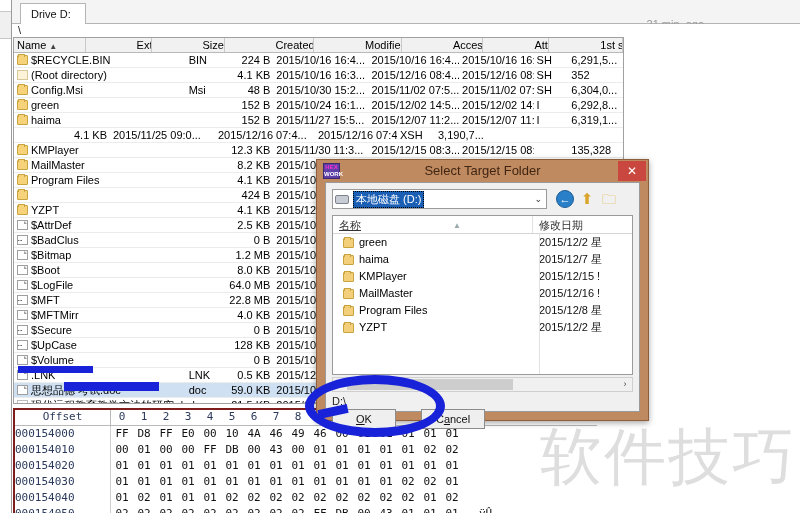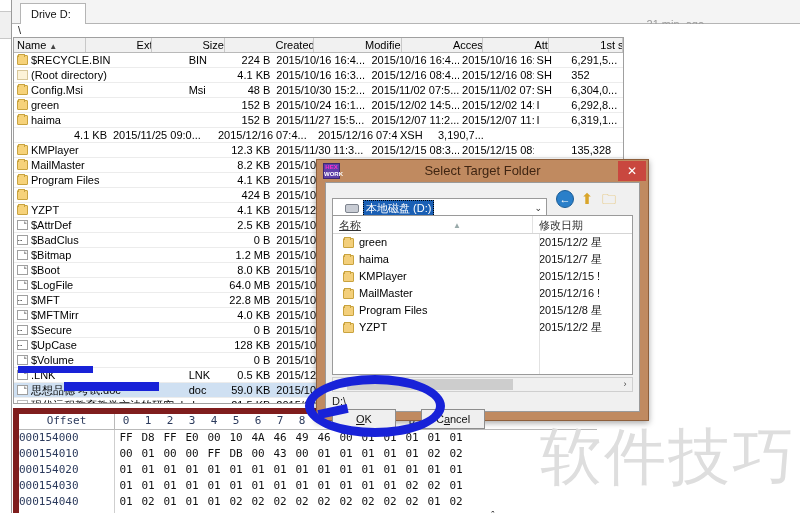--- a/index.html
+++ b/index.html
@@ -67,21 +67,21 @@
   .ico.file:after { content:""; position:absolute; right:0; top:0;
       border-width:0 3px 3px 0; border-style:solid; border-color:#9f9f9f #f2f2f2; }
   .ico.filedots { background:#ffffff; border:1px solid #9f9f9f; }
   .ico.filedots:before { content:"···"; position:absolute; left:-1px; bottom:-4px;
       font-size:8px; color:#3a3a3a; letter-spacing:-1px; }
   .ico.fileq { background:#ffffff; border:1px solid #bdbdbd; color:#7a9cc2;
       font-size:8px; text-align:center; line-height:9px; }
 
   
   .hexpane { position:absolute; left:13px; top:408px; width:611px; height:113px;
-             background:#ffffff; border:6px solid #7f1d1d; overflow:hidden;
+             background:#ffffff; border:2px solid #7f1d1d; overflow:hidden;
              font-family:"DejaVu Sans Mono", monospace; font-size:11px; }
   .hexhead { display:flex; height:16px; border-bottom:1px solid #b9b9b9;
              background:#ffffff; color:#2b3a5c; }
   .hexhead .offcell { width:96px; text-align:center; border-right:1px solid #b9b9b9; }
   .hexhead .bcell { width:22px; text-align:center; }
   .hexrow { display:flex; height:16px; line-height:16px; }
   .hexrow .offcell { width:96px; color:#2b3a5c;
                      border-right:1px solid #cfcfcf; }
   .hexrow .bcell { width:22px; text-align:center; color:#111; }
   .hexrow .ascii { margin-left:16px; color:#111; }
@@ -97,23 +97,23 @@
   .dlg-logo span { display:block; font-size:6px; color:#ff2fd0; text-align:center;
                    line-height:7px; font-weight:bold; }
   .dlg-logo span.b { color:#ffffff; }
   .dlg-close { position:absolute; right:2px; top:1px; width:28px; height:20px;
                background:#c9473f; color:#fff; font-size:12px;
                text-align:center; line-height:20px; }
   .dlg-body { position:absolute; left:8px; top:22px; right:8px; bottom:8px;
               background:#f0f0f0; border:1px solid #9a9a9a; }
 
   .dlg-toolbar { position:absolute; left:6px; top:6px; right:6px; height:22px; }
-  .combo { position:absolute; left:0; top:9px; width:215px; height:20px;
+  .combo { position:absolute; left:0; top:0; width:215px; height:20px;
            background:#fff; border:1px solid #9a9a9a; display:flex;
-           align-items:center; padding:0 10px; }
+           align-items:center; padding:0 0; }
   .combo .drv { width:14px; height:9px; background:#c8ccd4;
                 border:1px solid #7e848e; border-radius:2px; margin:0 4px 0 2px; }
   .combo .val { background:#1a5fb4; color:#fff; font-size:11px; padding:0 2px;
                 border:1px dotted #000; }
   .combo .chev { position:absolute; right:4px; font-size:9px; color:#333; }
   .tbico { position:absolute; top:1px; width:18px; height:18px; }
   .tbico.back { left:224px; border-radius:50%; background:#2a7fc9;
                 border:1px solid #1c5d96; color:#fff; font-size:11px;
                 text-align:center; line-height:17px; }
   .tbico.up   { left:246px; color:#d9a52a; font-size:15px; text-align:center;

